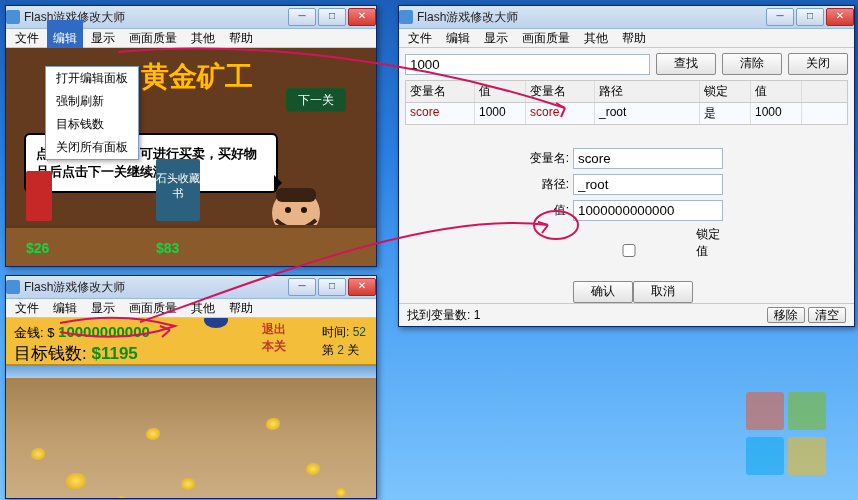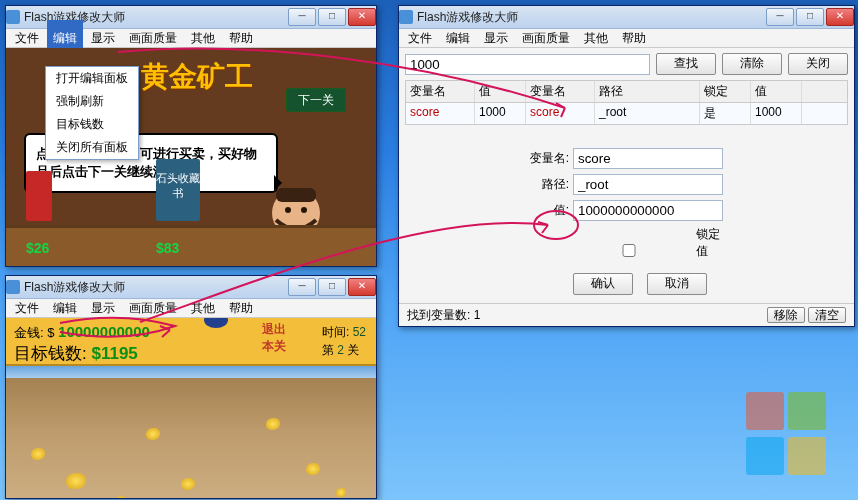--- a/index.html
+++ b/index.html
@@ -40,21 +40,21 @@
 .grid{border:1px solid #c9c9c9;margin:0 6px}
 .ghead{display:flex;background:#f0f0f0;border-bottom:1px solid #c9c9c9}
 .ghead span,.grow span{padding:2px 4px;border-right:1px solid #ddd}
 .grow{display:flex;background:#fff}
 .grow:nth-child(even){background:#f7fbff}
 .c1{width:60px}.c2{width:42px}.c3{width:60px}.c4{width:96px}.c5{width:42px}.c6{width:42px}
 .form{position:absolute;top:100px;left:130px;display:grid;grid-template-columns:44px 150px;row-gap:5px;align-items:center}
 .form input{border:1px solid #a7b8cc;padding:2px 4px;width:140px}
 .form label{text-align:right;padding-right:4px}
 .chk{display:flex;align-items:flex-end;gap:12px;grid-column:2}
-.okrow{display:flex;gap:14px;margin-top:8px;grid-column:2}
+.okrow{display:flex;margin-top:16px;grid-column:2}
 
 .hud{height:46px;background:#f3be3a;position:relative;border-bottom:2px solid #b88a1e}
 .hud .l1{position:absolute;left:8px;top:5px;font-size:13px}
 .hud .l2{position:absolute;left:8px;top:24px;font-size:17px}
 .hud .money{color:#0b8f14;font-weight:bold;font-size:15px}
 .hud .goal{color:#0b8f14;font-weight:bold}
 .hud .right{position:absolute;right:10px;top:5px;text-align:left;line-height:1.5}
 .exit{position:absolute;right:90px;top:3px;text-align:center;font-weight:bold;color:#c0392b;line-height:1.4}
 .num{color:#14532d;font-weight:normal}
 .mine{height:140px;background:linear-gradient(#a58252 0%,#be9c6d 40%,#d0b388 100%);position:relative}

